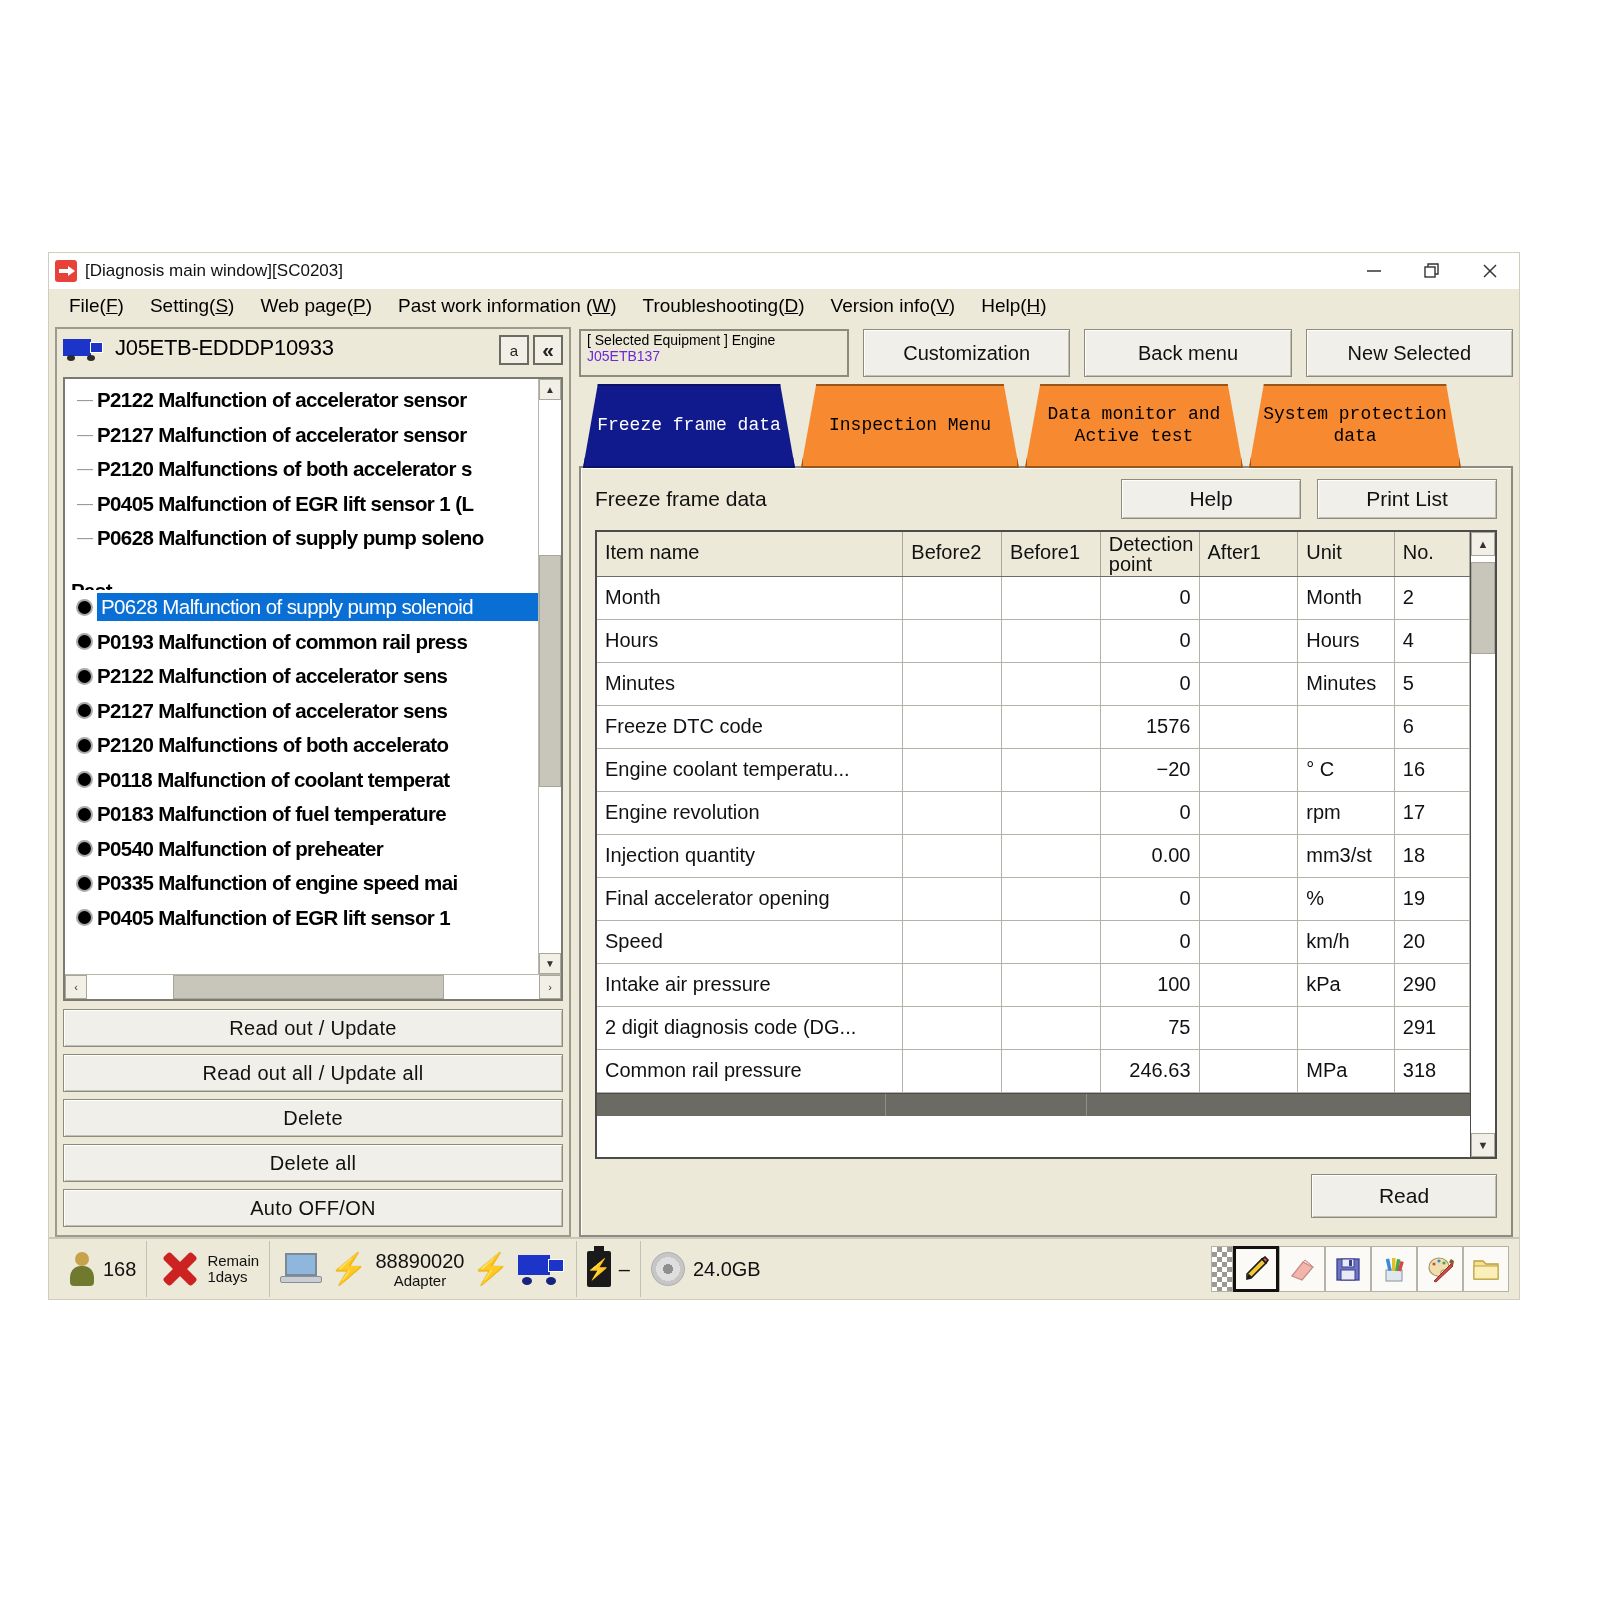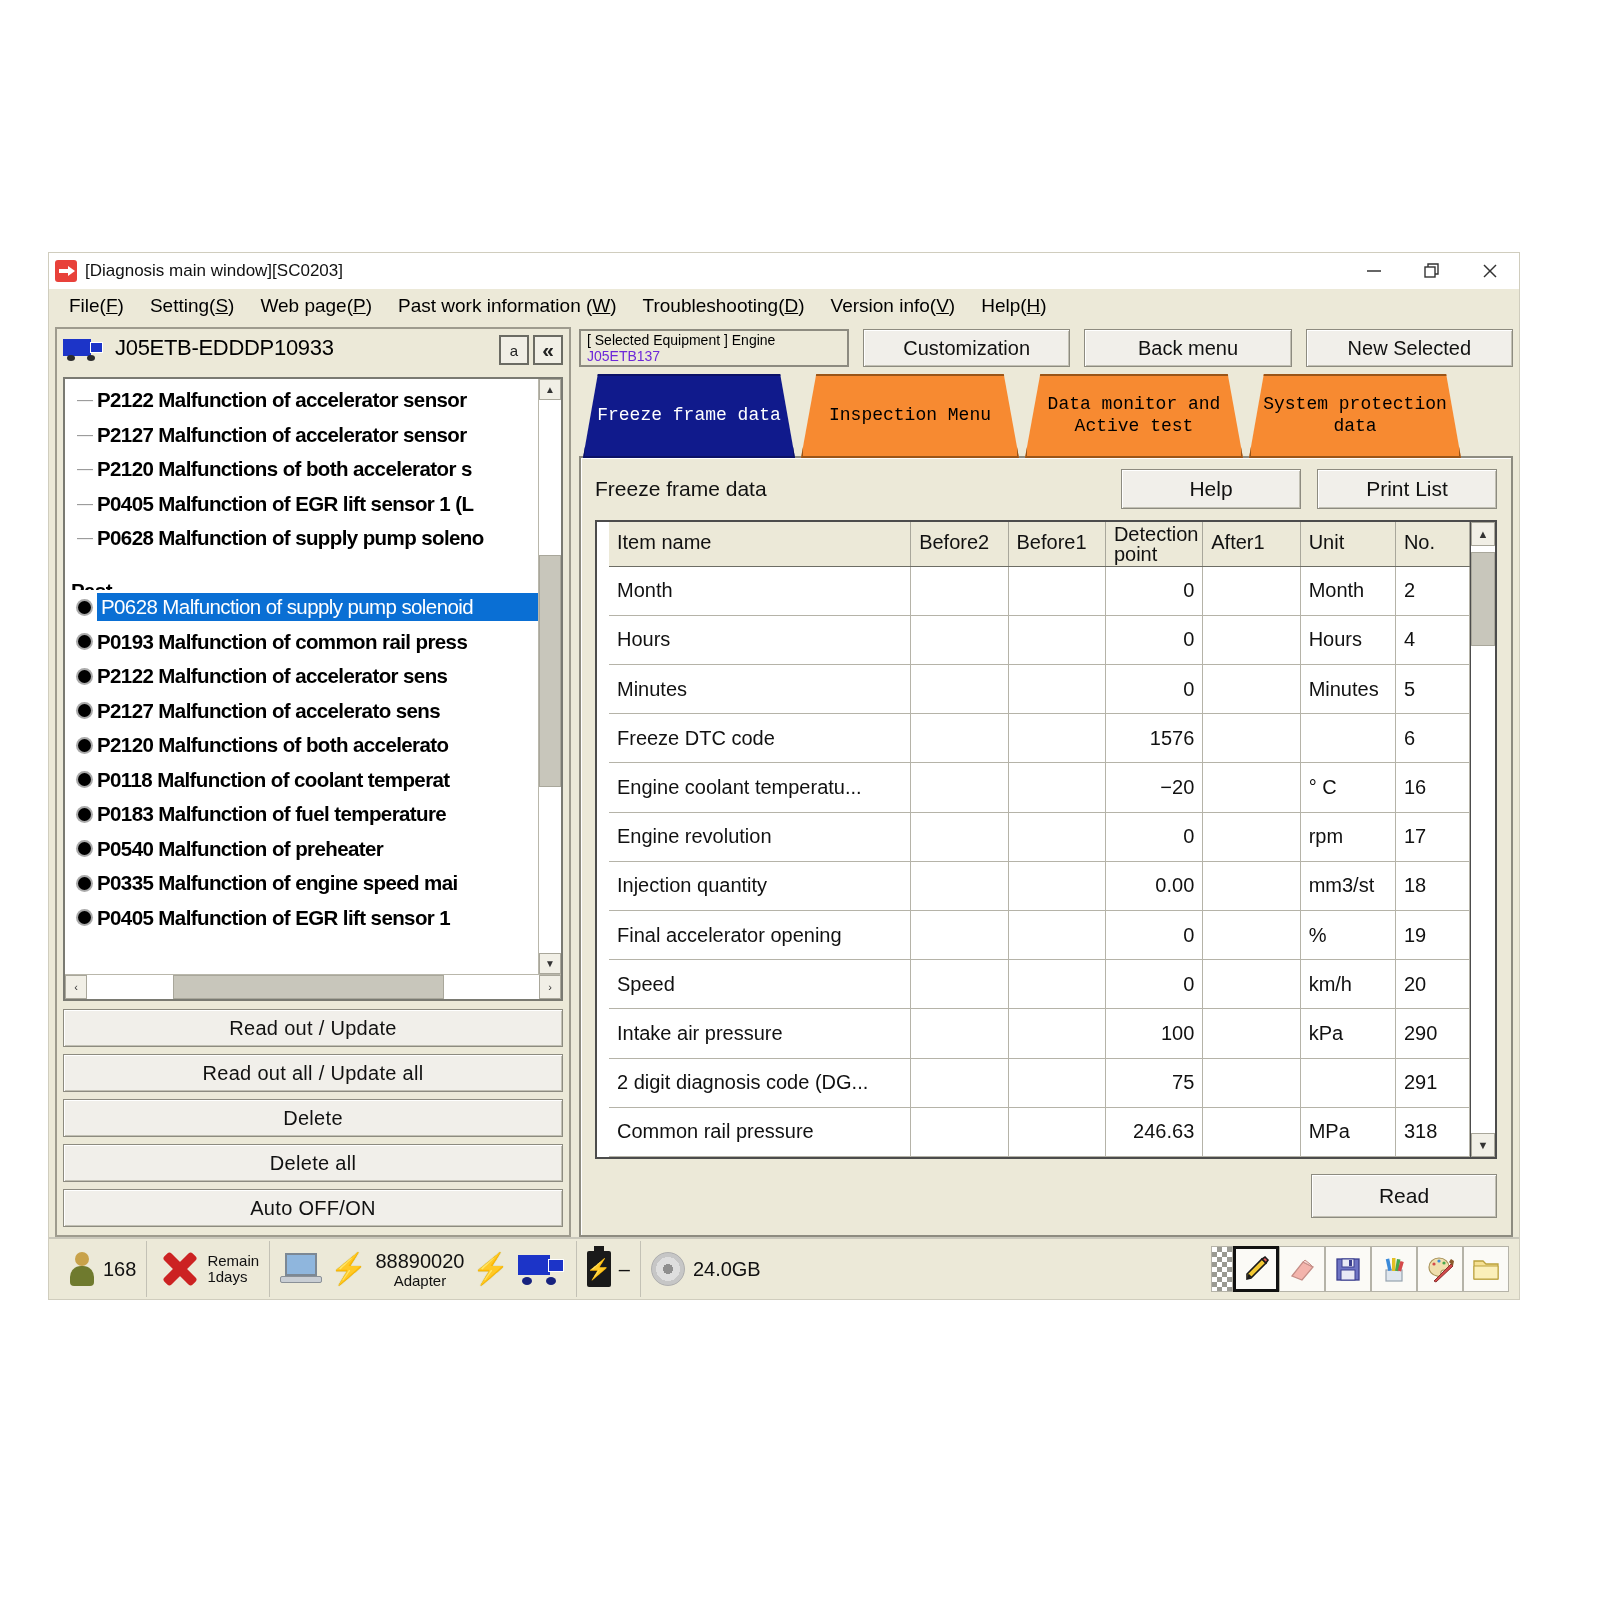--- a/index.html
+++ b/index.html
@@ -318,21 +318,21 @@
     flex: 1;
     display: flex;
     flex-direction: column;
     min-width: 0;
     padding-top: 2px;
   }
   .right-topbar {
     display: flex;
     align-items: stretch;
     gap: 14px;
-    height: 38px;
+    height: 48px;
     flex: none;
   }
   .equip-box {
     width: 270px;
     border: 2px solid #8d8b80;
     background: #ece9d8;
     box-sizing: border-box;
     padding: 2px 6px;
     line-height: 1.12;
     flex: none;
@@ -427,22 +427,21 @@
     background: #ffffff;
     display: flex;
     min-height: 0;
     box-sizing: border-box;
   }
   .table-inner {
     flex: 1;
     min-width: 0;
     overflow: hidden;
     display: flex;
-    flex-direction: row;
-    margin-left: 12px;
+    flex-direction: column;
   }
   table.ffd {
     width: 100%;
     border-collapse: collapse;
     table-layout: fixed;
     font-size: 20px;
     color: #111;
   }
   table.ffd th {
     background: #ece9d8;
@@ -706,21 +705,21 @@
               <div class="tree-row">
                 <span class="bullet"></span>
                 <span class="txt">P0193 Malfunction of common rail press</span>
               </div>
               <div class="tree-row">
                 <span class="bullet"></span>
                 <span class="txt">P2122 Malfunction of accelerator sens</span>
               </div>
               <div class="tree-row">
                 <span class="bullet"></span>
-                <span class="txt">P2127 Malfunction of accelerato sens</span>
+                <span class="txt">P2127 Malfunction of accelerator sens</span>
               </div>
               <div class="tree-row">
                 <span class="bullet"></span>
                 <span class="txt">P2120 Malfunctions of both accelerato</span>
               </div>
               <div class="tree-row">
                 <span class="bullet"></span>
                 <span class="txt">P0118 Malfunction of coolant temperat</span>
               </div>
               <div class="tree-row">

